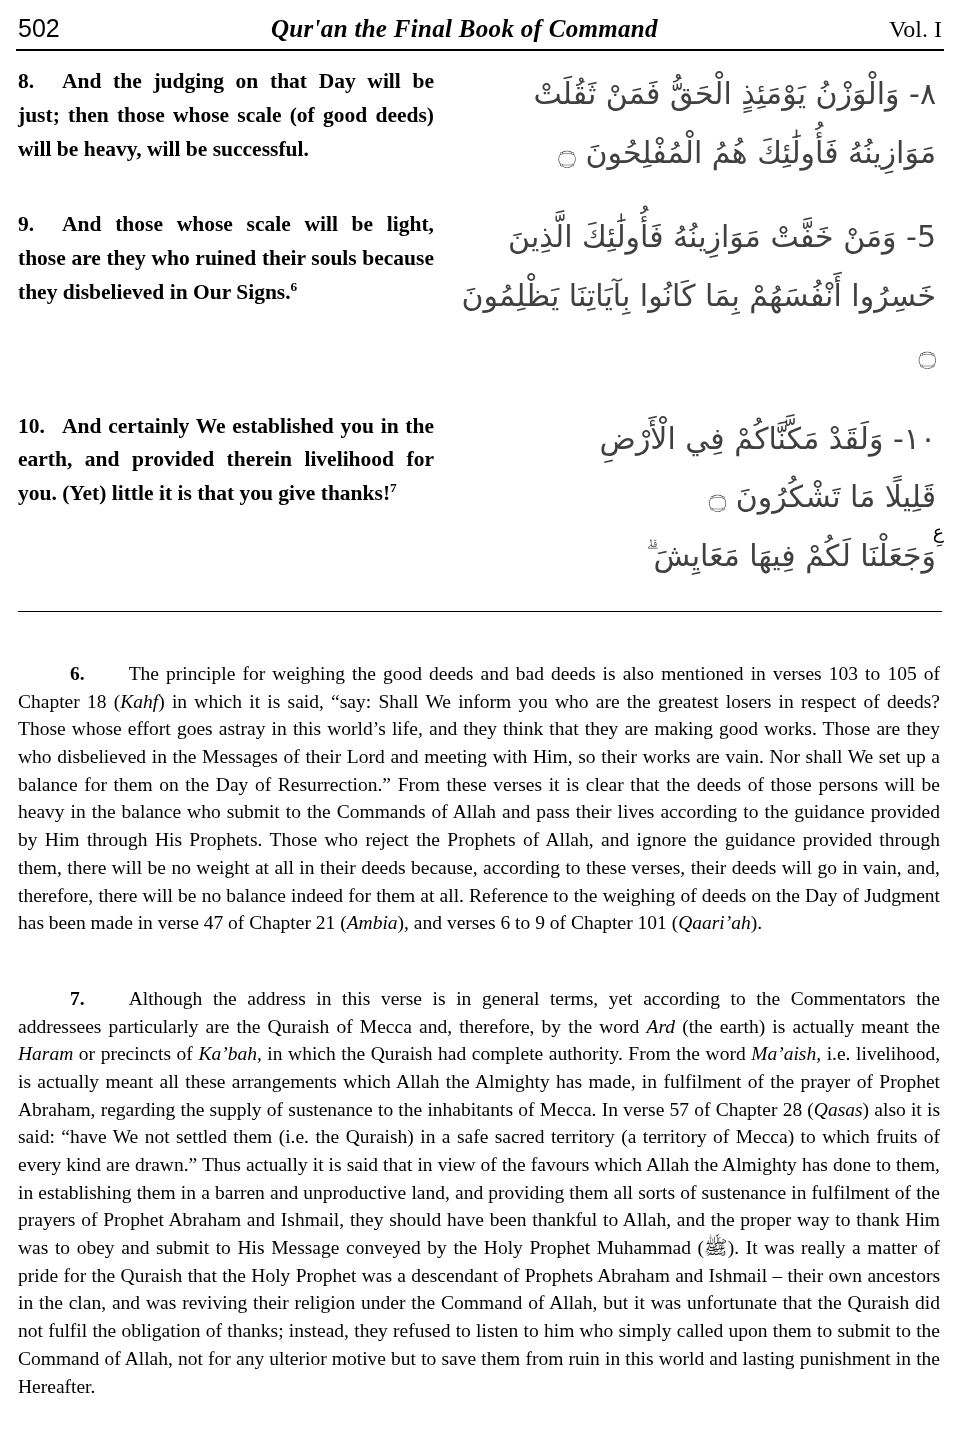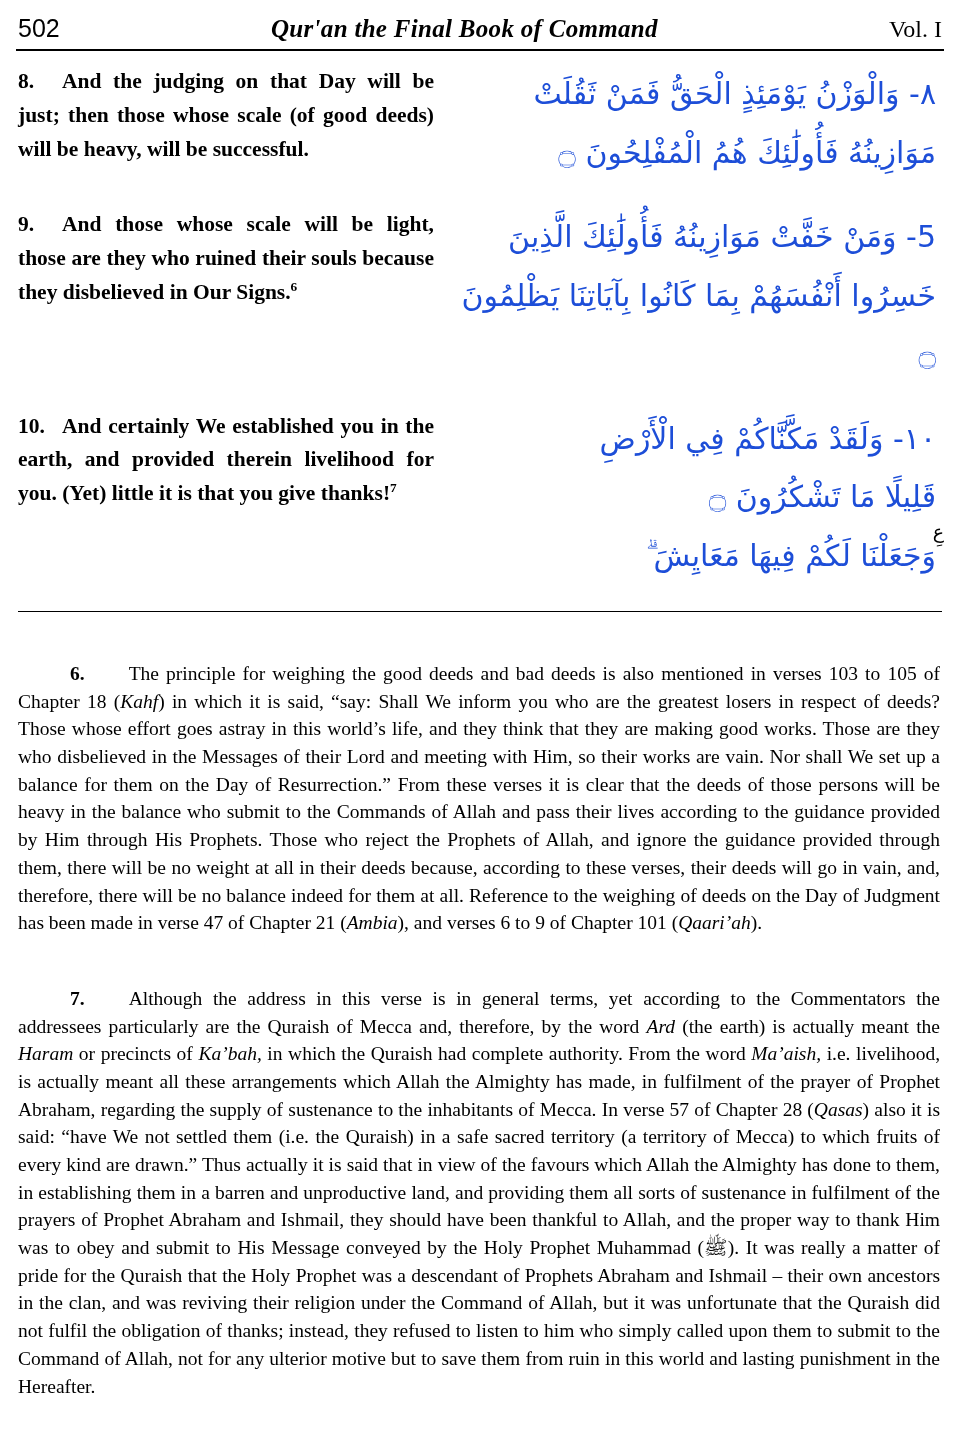--- a/index.html
+++ b/index.html
@@ -81,21 +81,21 @@
     font-weight: bold;
     vertical-align: super;
   }
   .verse-ar {
     flex: 1;
     direction: rtl;
     padding-right: 10px;
     font-family: "DejaVu Sans", sans-serif;
     font-size: 30px;
     line-height: 1.95;
-    color: #1d4ed8;
+    color: #404040;
     white-space: pre-line;
   }
   .verse-ar .ar-line {
     display: block;
   }
 
   .side-mark {
     position: absolute;
     right: 16px;
     font-family: "DejaVu Sans", sans-serif;

